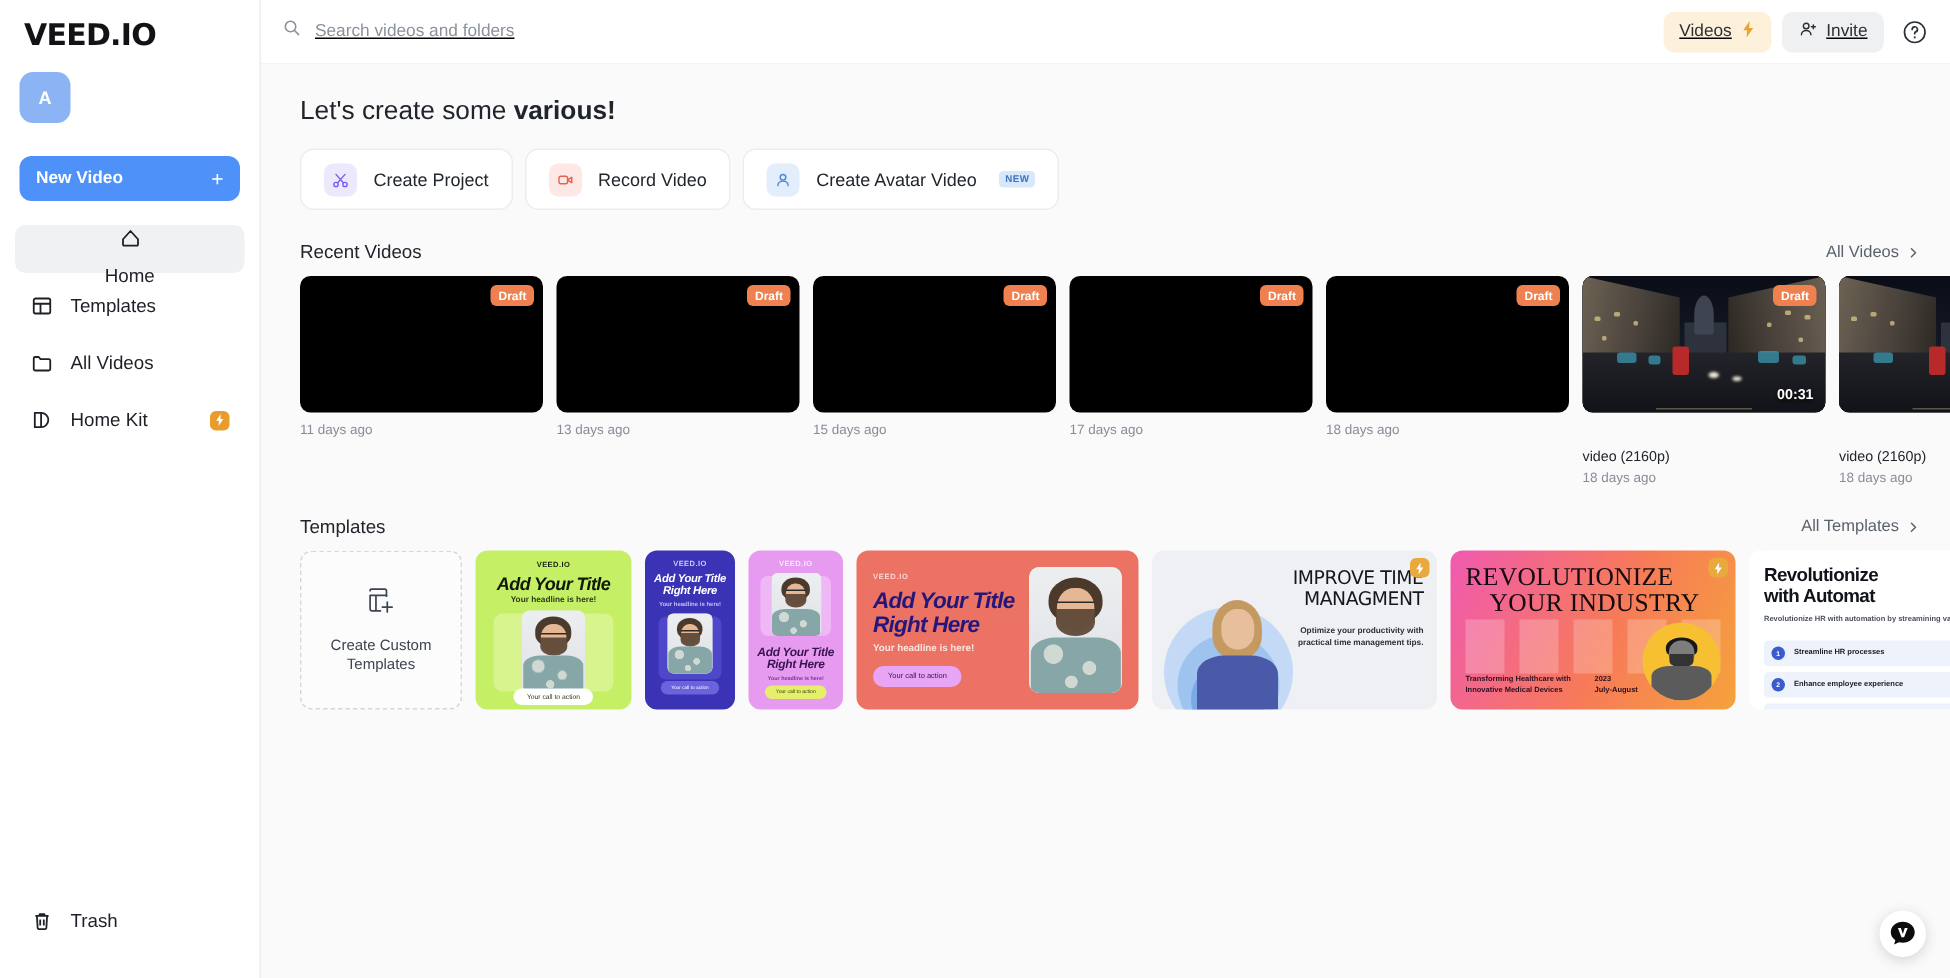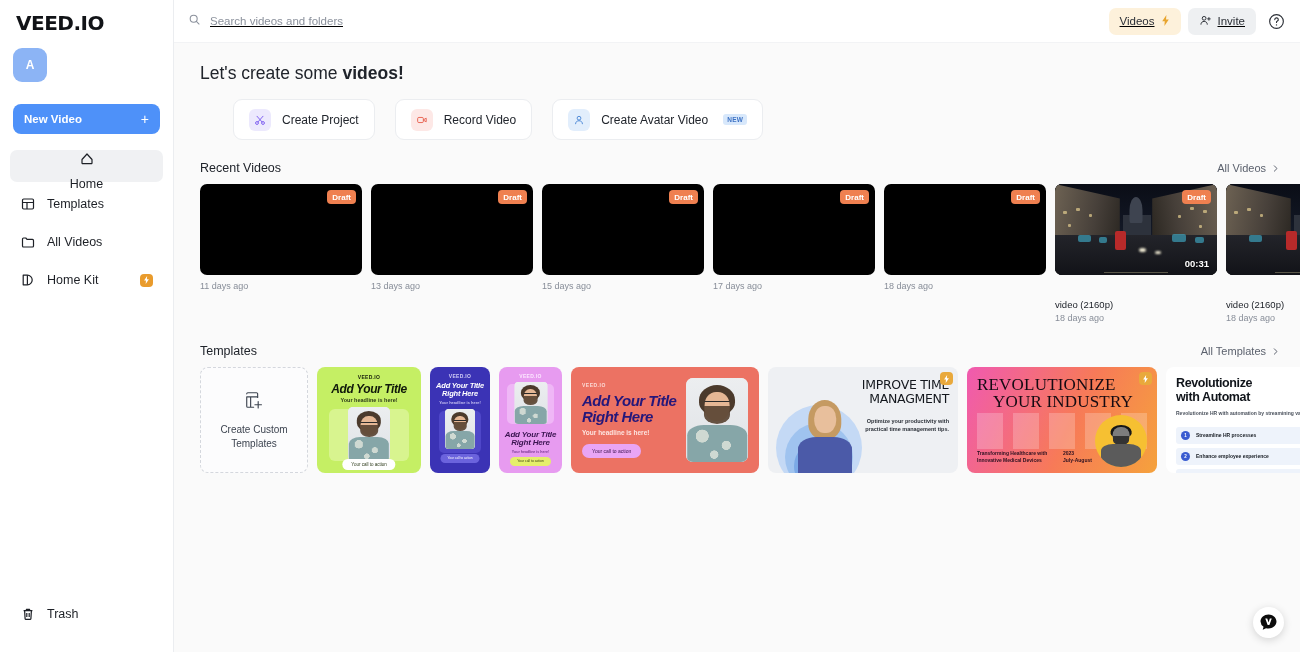--- a/index.html
+++ b/index.html
@@ -95,21 +95,21 @@
   .btn-help {
     width: 27px; height: 27px; border-radius: 50%;
     display: flex; align-items: center; justify-content: center;
     cursor: pointer; background: transparent; border: none;
   }
 
   .content { padding: 20px 0 0 26px; }
   .h1 { font-size: 17.5px; color: #20242b; font-weight: 400; margin-bottom: 15px; }
   .h1 b { font-weight: 700; }
 
-  .quick-row { display: flex; gap: 20px; margin-left: 33px; }
+  .quick-row { display: flex; gap: 8px; }
   .quick-card {
     background: #fff; border: 1px solid #ebedf0; border-radius: 9px;
     height: 41px; display: flex; align-items: center; gap: 11px;
     padding: 0 15px; cursor: pointer; min-width: 0;
   }
   .q-ico {
     width: 22px; height: 22px; border-radius: 6px;
     display: flex; align-items: center; justify-content: center; flex: 0 0 22px;
   }
   .q-ico.purple { background: #ece9fd; }
@@ -523,21 +523,21 @@
               <circle cx="10" cy="10" r="7.2"></circle>
               <path d="M8.2 8a1.85 1.85 0 1 1 2.45 1.75c-.45.17-.65.5-.65.95v.35" stroke-linecap="round"></path>
               <circle cx="10" cy="13.6" r=".72" fill="#2b2f36" stroke="none"></circle>
             </svg>
         </button>
       </div>
     </header>
 
     <div class="content">
 
-      <h1 class="h1"><span>Let's create some </span><b>videos!</b></h1>
+      <h1 class="h1"><span>Let's create some </span><b>various!</b></h1>
 
       <div class="quick-row">
         <div class="quick-card">
           <span class="q-ico purple">
             <svg width="12" height="12" viewBox="0 0 16 16" fill="none" stroke="#7b5cf0" stroke-width="1.25">
                 <circle cx="4" cy="12" r="1.9"></circle>
                 <circle cx="12" cy="12" r="1.9"></circle>
                 <path d="M5.3 10.6 12 3M10.7 10.6 4 3" stroke-linecap="round"></path>
               </svg>
           </span>

